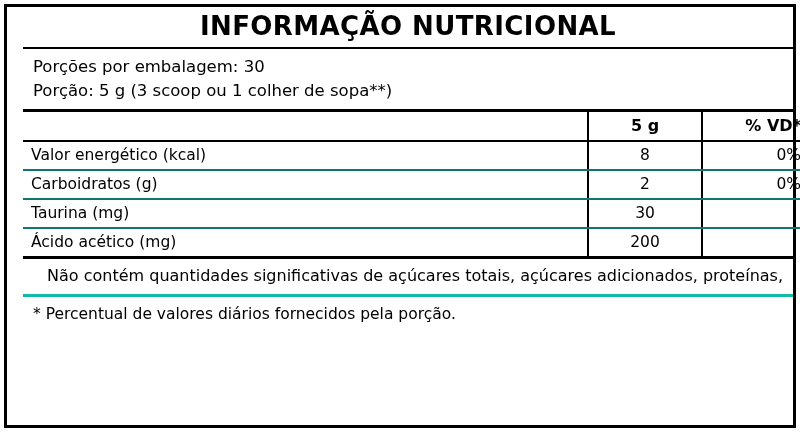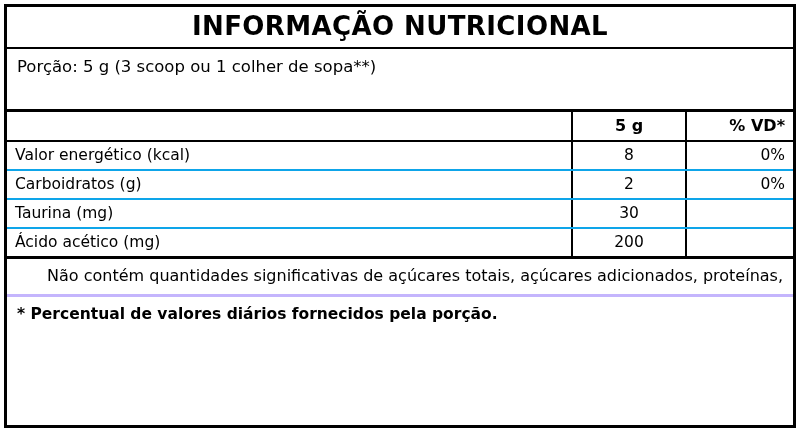--- a/index.html
+++ b/index.html
@@ -22,20 +22,21 @@
     position: absolute;
     left: 4px;
     top: 4px;
     width: 792px;
     height: 424px;
     box-sizing: border-box;
     border: 3px solid #000000;
     background: #ffffff;
     display: flex;
     flex-direction: column;
+    padding-left: 16px;
   }
   .title {
     text-align: center;
     font-size: 26px;
     font-weight: bold;
     letter-spacing: 0.4px;
     padding: 6px 0 7px 0;
     line-height: 1.05;
   }
   .rule-thin {
@@ -50,21 +51,21 @@
   table.nutri {
     width: 100%;
     border-collapse: collapse;
     table-layout: fixed;
     font-size: 15.5px;
   }
   table.nutri col.c-name { width: 565px; }
   table.nutri col.c-amt  { width: 114px; }
   table.nutri col.c-vd   { width: 107px; }
   table.nutri th, table.nutri td {
-    border-bottom: 2px solid #0ea5e9;
+    border-bottom: 2px solid #0f766e;
     padding: 4px 8px 5px 8px;
     vertical-align: middle;
   }
   table.nutri th.h-name, table.nutri td.t-name {
     text-align: left;
     border-right: 2px solid #000000;
   }
   table.nutri th.h-amt, table.nutri td.t-amt {
     text-align: center;
     border-right: 2px solid #000000;
@@ -79,48 +80,47 @@
   }
   table.nutri thead th.h-name {
     border-bottom: 2px solid #000000;
   }
   table.nutri tbody tr:last-child td {
     border-bottom: none;
   }
   .table-block {
     border-top: 3px solid #000000;
     border-bottom: 3px solid #000000;
-    margin-top: 24px;
   }
   .note {
     padding: 6px 10px 7px 10px;
     font-size: 16px;
     line-height: 1.35;
     text-align: right;
   }
   .footnotes {
     padding: 6px 10px 4px 10px;
     font-size: 15.5px;
     line-height: 1.45;
-    border-top: 3px solid #c4b5fd;
-    font-weight: bold;
+    border-top: 3px solid #14b8a6;
   }
   .footnotes div { white-space: nowrap; }
 </style>
 </head>
 <body>
 
 <div class="label-wrap">
   <div class="panel">
 
     <div class="title">INFORMAÇÃO NUTRICIONAL</div>
 
     <div class="rule-thin"></div>
 
     <div class="servings">
+      <div>Porções por embalagem: 30</div>
       <div>Porção: 5 g (3 scoop ou 1 colher de sopa**)</div>
     </div>
 
     <div class="table-block">
       <table class="nutri">
         <colgroup>
           <col class="c-name">
           <col class="c-amt">
           <col class="c-vd">
         </colgroup>

